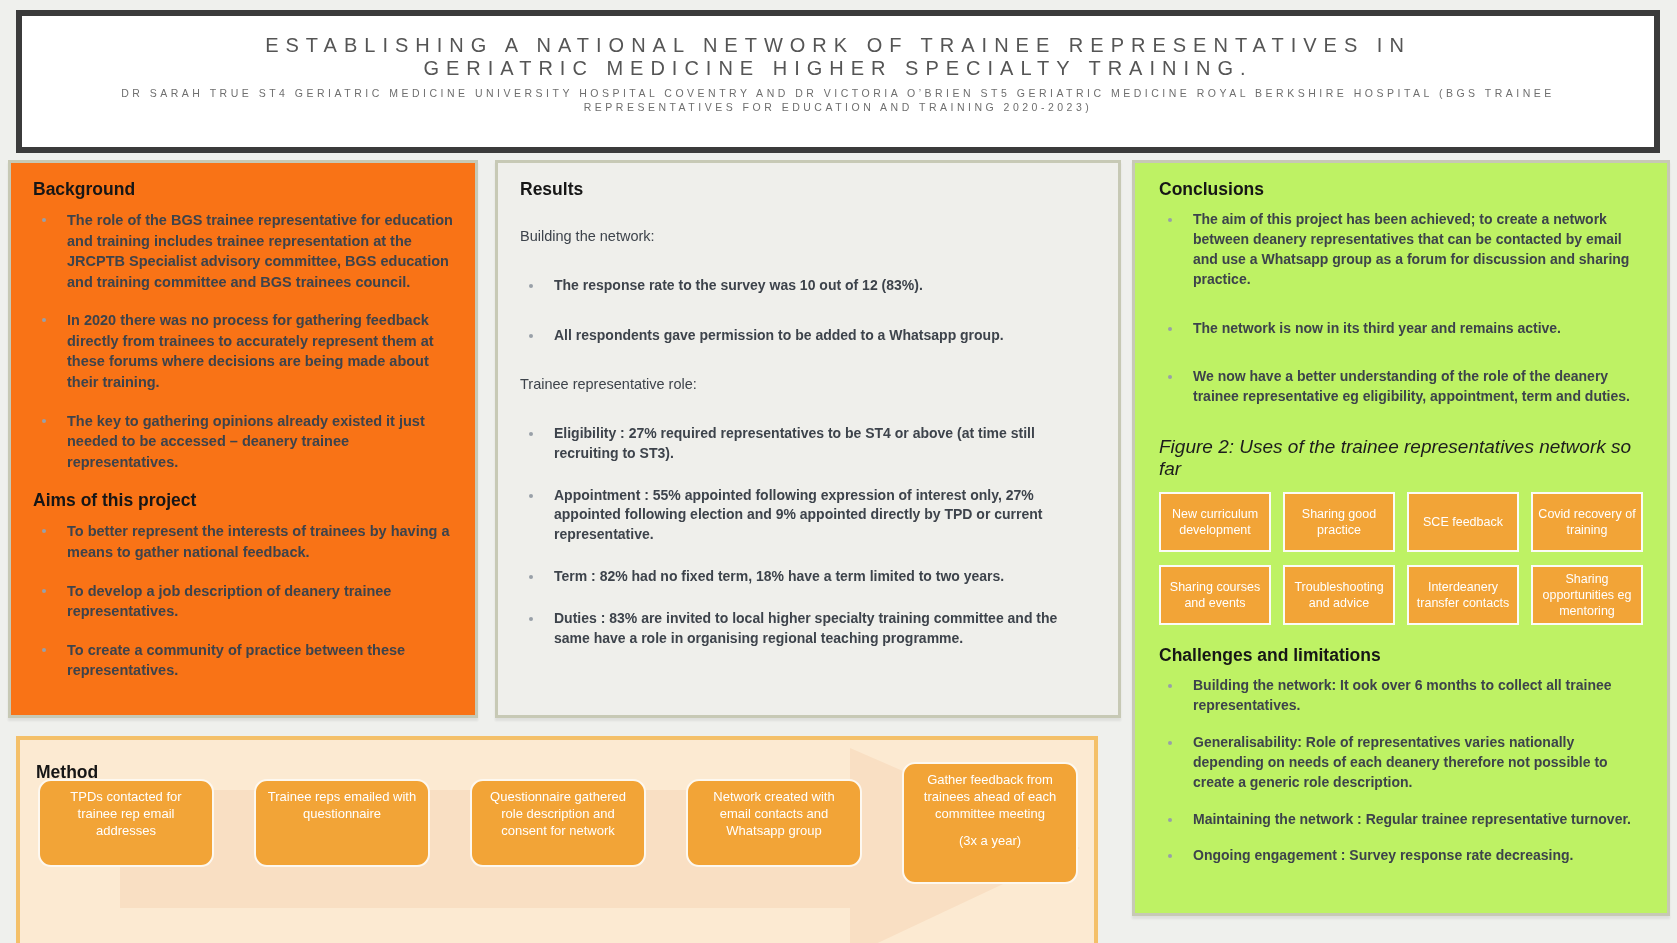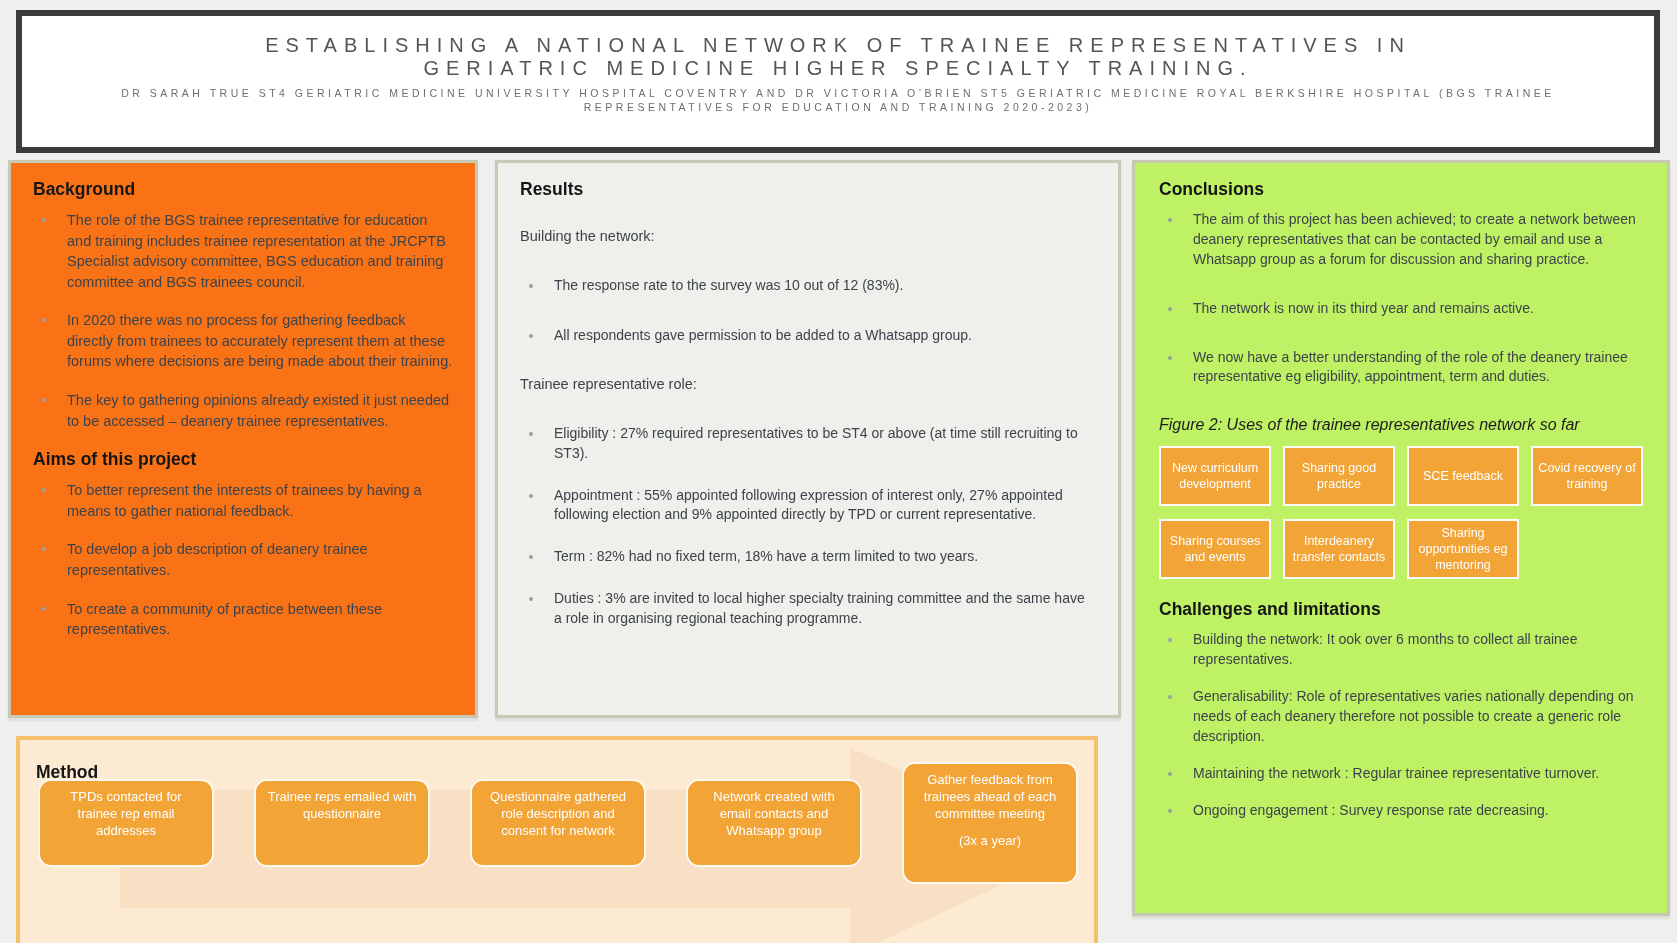--- a/index.html
+++ b/index.html
@@ -54,20 +54,21 @@
     color: #161616;
   }
 
   ul.bullets { list-style: none; margin: 0; padding: 0; }
   ul.bullets li {
     position: relative;
     padding-left: 34px;
     font-size: 14.5px;
     line-height: 1.42;
     margin-bottom: 18px;
+    font-weight: bold;
   }
   ul.bullets li::before {
     content: "";
     position: absolute; left: 9px; top: 8px;
     width: 4px; height: 4px; border-radius: 50%;
     background: #99a0a8;
   }
   .panel-res ul.bullets li { margin-bottom: 30px; font-size: 14px; }
   .panel-res ul.bullets.role li { margin-bottom: 22px; }
   .panel-conc ul.bullets li { margin-bottom: 29px; font-size: 14px; }
@@ -75,21 +76,21 @@
 
   .aims-title { margin-top: 54px; }
 
   .plain-label {
     font-size: 14.5px; color: #3d434b;
     margin: 28px 0 32px 0;
   }
 
   .figcap {
     font-style: italic;
-    font-size: 16px;
+    font-size: 19px;
     color: #1d1d1d;
     margin: 10px 0 12px 0;
   }
 
   
   .uses-grid {
     display: grid;
     grid-template-columns: repeat(4, 1fr);
     gap: 13px 12px;
     margin: 6px 0 20px 0;
@@ -178,38 +179,39 @@
   <p class="plain-label">Building the network:</p>
   <ul class="bullets">
     <li>The response rate to the survey was 10 out of 12 (83%).</li>
     <li>All respondents gave permission to be added to a Whatsapp group.</li>
   </ul>
   <p class="plain-label">Trainee representative role:</p>
   <ul class="bullets role">
     <li>Eligibility : 27% required representatives to be ST4 or above (at time still recruiting to ST3).</li>
     <li>Appointment : 55% appointed following expression of interest only, 27% appointed following election and 9% appointed directly by TPD or current representative.</li>
     <li>Term : 82% had no fixed term, 18% have a term limited to two years.</li>
-    <li>Duties : 3% are invited to local higher specialty training committee and the same have a role in organising regional teaching programme.</li>
+    <li>Duties : 83% are invited to local higher specialty training committee and the same have a role in organising regional teaching programme.</li>
   </ul>
 </section>
 
 <section class="panel panel-conc">
   <h2 class="sec-title">Conclusions</h2>
   <ul class="bullets">
     <li>The aim of this project has been achieved; to create a network between deanery representatives that can be contacted by email and use a Whatsapp group as a forum for discussion and sharing practice.</li>
     <li>The network is now in its third year and remains active.</li>
     <li>We now have a better understanding of the role of the deanery trainee representative eg eligibility, appointment, term and duties.</li>
   </ul>
   <p class="figcap">Figure 2: Uses of the trainee representatives network so far</p>
   <div class="uses-grid">
     <div class="use-box">New curriculum development</div>
     <div class="use-box">Sharing good practice</div>
     <div class="use-box">SCE feedback</div>
     <div class="use-box">Covid recovery of training</div>
     <div class="use-box">Sharing courses and events</div>
+    <div class="use-box">Troubleshooting and advice</div>
     <div class="use-box">Interdeanery transfer contacts</div>
     <div class="use-box">Sharing opportunities eg mentoring</div>
   </div>
   <h2 class="sec-title challenges-title">Challenges and limitations</h2>
   <ul class="bullets challenges">
     <li>Building the network: It ook over 6 months to collect all trainee representatives.</li>
     <li>Generalisability: Role of representatives varies nationally depending on needs of each deanery therefore not possible to create a generic role description.</li>
     <li>Maintaining the network : Regular trainee representative turnover.</li>
     <li>Ongoing engagement : Survey response rate decreasing.</li>
   </ul>

